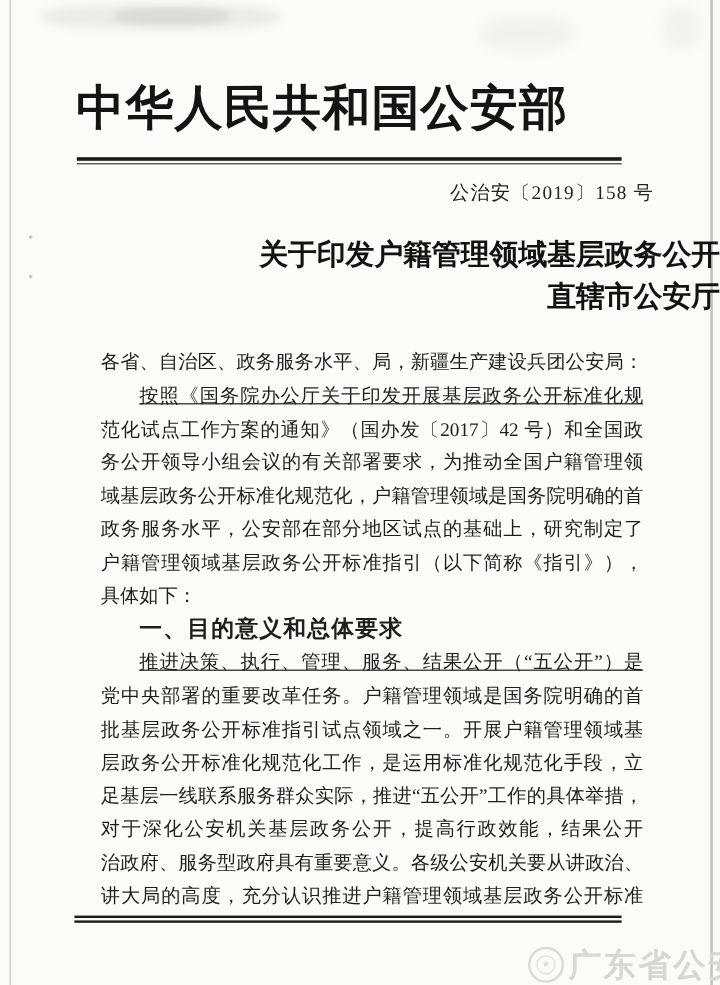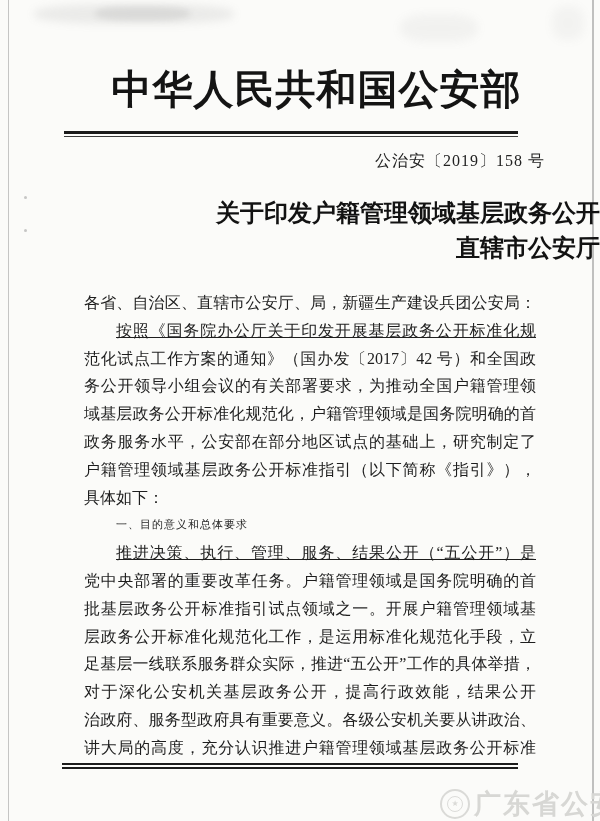--- a/index.html
+++ b/index.html
@@ -19,21 +19,20 @@
   .smudge.c{left:400px;top:14px;width:78px;height:28px;opacity:.08;filter:blur(5px);}
   .smudge.d{left:552px;top:6px;width:32px;height:34px;opacity:.07;filter:blur(5px);}
   .speck{width:3px;height:3px;border-radius:50%;background:#9a9a9a;opacity:.55;}
   .speck.s1{left:24px;top:196px;}
   .speck.s2{left:24px;top:229px;}
   
   .header-title{
     left:0;top:62px;width:537px;text-align:center;
     font-size:40px;font-weight:700;letter-spacing:1px;color:#141414;
     white-space:nowrap;
-    padding-left:48px;
   }
   .header-rule{
     left:64px;top:131px;width:454px;height:2px;
     border-top:3px solid #1a1a1a;border-bottom:1px solid #3a3a3a;
   }
   .doc-number{
     left:320px;top:151px;width:280px;text-align:center;
     font-size:16px;letter-spacing:1px;color:#222;white-space:nowrap;
   }
   .notice-title{
@@ -47,21 +46,21 @@
   }
   .doc-body .line{height:27.8px;overflow:hidden;white-space:nowrap;}
   .doc-body .line.fill{
     white-space:normal;
     text-align:justify;text-align-last:justify;
   }
   .doc-body .line.indent{padding-left:32px;}
   .doc-body .line.indent.fill{padding-left:32px;box-sizing:content-box;width:420px;text-decoration:underline;}
   .doc-body .line.heading{
     font-family:"Liberation Sans","DejaVu Sans",sans-serif;
-    font-weight:400;font-size:11px;letter-spacing:1px;
+    font-weight:700;font-size:19px;letter-spacing:1px;
   }
   .footer-rule{
     left:62px;top:763px;width:456px;height:2px;
     border-top:2px solid #1b1b1b;border-bottom:2px solid #1b1b1b;
   }
   
   .watermark{
     left:440px;top:784px;width:260px;height:40px;
     display:flex;align-items:center;gap:4px;
     color:#d7d7d4;white-space:nowrap;
@@ -93,21 +92,21 @@
 <div class="abs header-title">中华人民共和国公安部</div>
 <div class="abs header-rule"></div>
 <div class="abs doc-number">公治安〔2019〕158 号</div>
 
 <div class="abs notice-title">
   <div>关于印发户籍管理领域基层政务公开</div>
   <div>直辖市公安厅</div>
 </div>
 
 <div class="abs doc-body" id="doc-body">
-    <div class="line fill">各省、自治区、直辖市公安厅、局，新疆生产建设兵团公安局：</div>
+    <div class="line fill">各省、自治区、政务服务水平、局，新疆生产建设兵团公安局：</div>
     <div class="line fill indent">按照《国务院办公厅关于印发开展基层政务公开标准化规</div>
     <div class="line fill">范化试点工作方案的通知》（国办发〔2017〕42 号）和全国政</div>
     <div class="line fill">务公开领导小组会议的有关部署要求，为推动全国户籍管理领</div>
     <div class="line fill">域基层政务公开标准化规范化，户籍管理领域是国务院明确的首</div>
     <div class="line fill">政务服务水平，公安部在部分地区试点的基础上，研究制定了</div>
     <div class="line fill">户籍管理领域基层政务公开标准指引（以下简称《指引》），</div>
     <div class="line plain">具体如下：</div>
     <div class="line heading indent">一、目的意义和总体要求</div>
     <div class="line fill indent">推进决策、执行、管理、服务、结果公开（“五公开”）是</div>
     <div class="line fill">党中央部署的重要改革任务。户籍管理领域是国务院明确的首</div>

